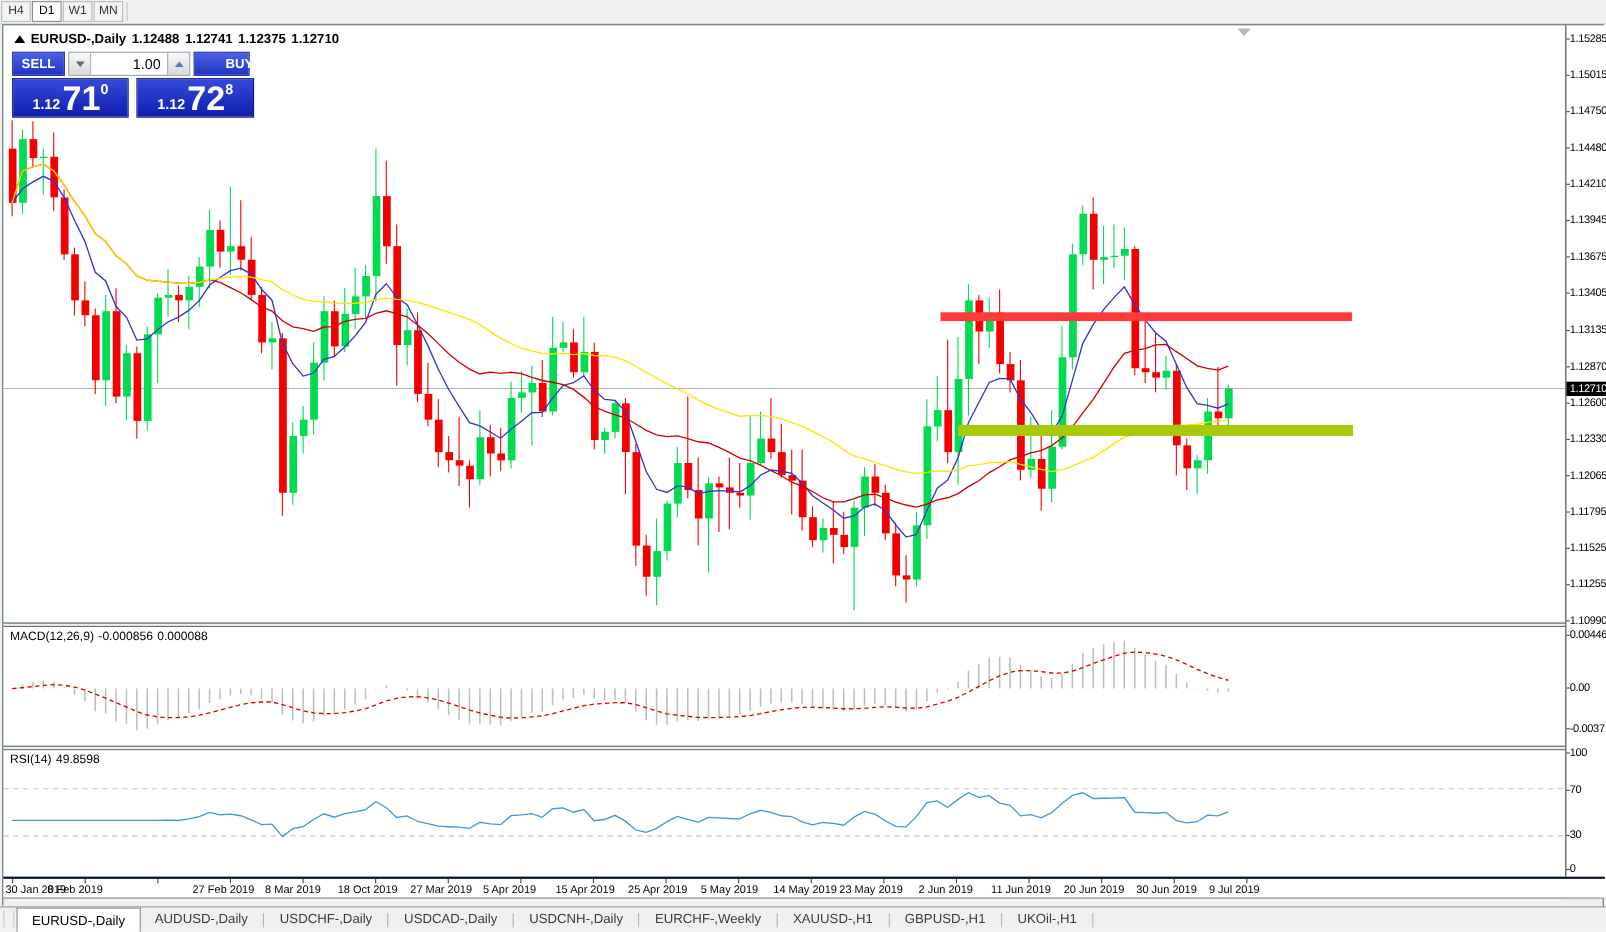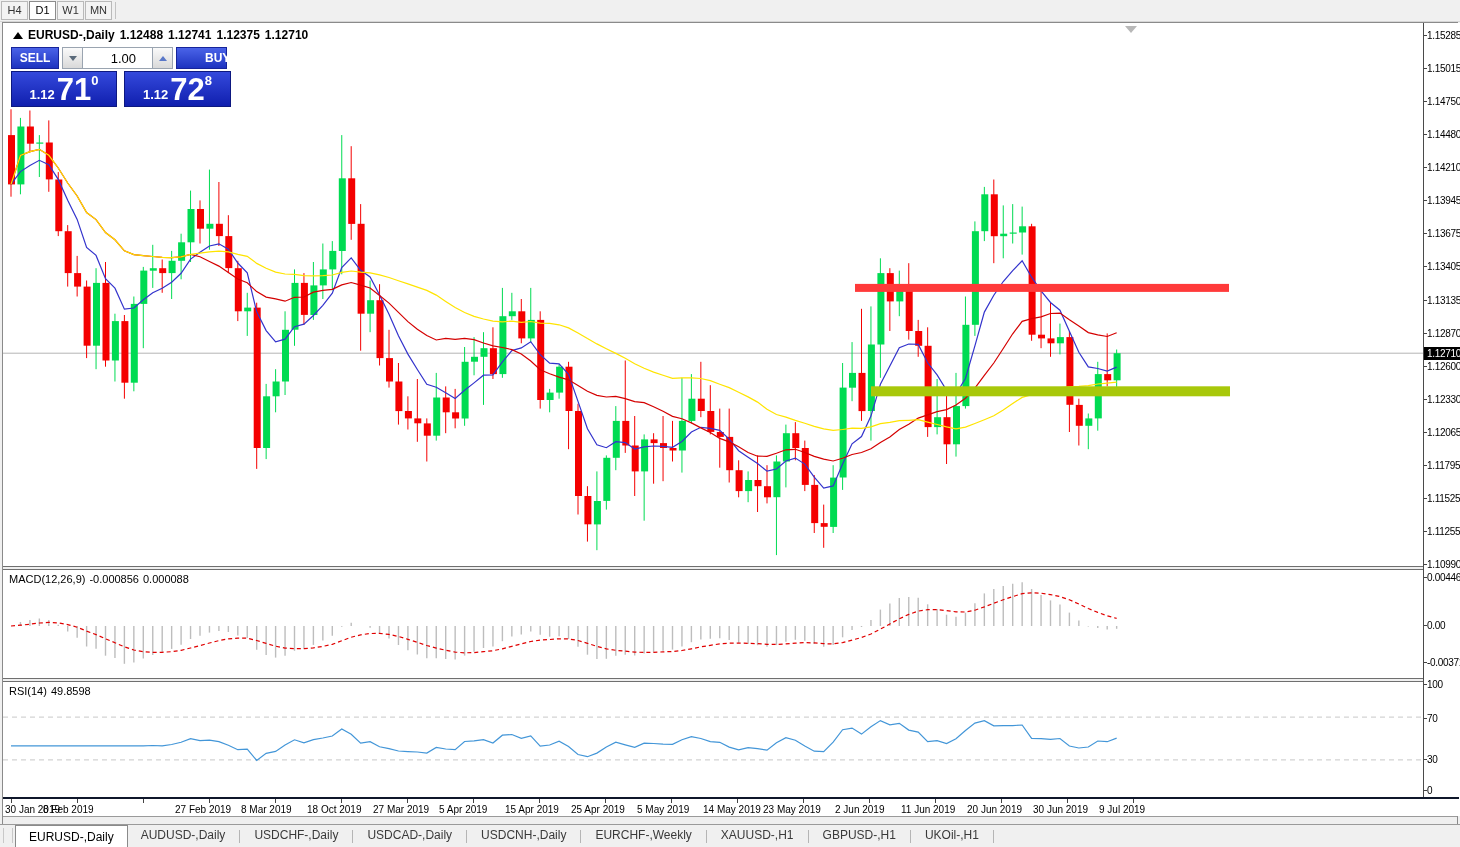--- a/index.html
+++ b/index.html
@@ -48,21 +48,21 @@
     background:linear-gradient(#4a63e8,#1d33c0);border:1px solid #16249a;cursor:pointer;
   }
   .sell-btn{width:48px;height:22px;line-height:20px;}
   .buy-btn{width:51px;height:22px;line-height:20px;margin-left:3px;padding-left:28px;}
   .spin{width:21px;height:22px;box-sizing:border-box;border:1px solid #9aa4b0;background:linear-gradient(#fafafa,#d9d9d9);display:flex;align-items:center;justify-content:center;cursor:pointer;}
   .spin-down{margin-left:3px;}
   .tri-dn{width:0;height:0;border-left:4px solid transparent;border-right:4px solid transparent;border-top:5px solid #5a6a7a;}
   .tri-up{width:0;height:0;border-left:4px solid transparent;border-right:4px solid transparent;border-bottom:5px solid #5a78c8;}
   .vol-input{
     width:69px;height:22px;box-sizing:border-box;border:1px solid #9aa4b0;border-left:none;border-right:none;
-    font-size:13px;text-align:right;padding-right:16px;font-family:"Liberation Sans","DejaVu Sans",sans-serif;outline:none;
+    font-size:13px;text-align:right;padding-right:6px;font-family:"Liberation Sans","DejaVu Sans",sans-serif;outline:none;
   }
   .tp-row2{margin-top:2px;display:flex;}
   .price-box{
     box-sizing:border-box;height:36px;color:#fff;display:flex;align-items:flex-end;justify-content:center;
     background:linear-gradient(#3449dc,#101fae);border:1px solid #0d1880;cursor:pointer;padding-bottom:2px;
   }
   .pb-sell{width:106px;} .pb-buy{width:107px;margin-left:7px;}
   .pb-prefix{font-size:13px;font-weight:bold;margin:0 2px 2px 0;}
   .pb-big{font-size:31px;font-weight:bold;line-height:29px;}
   .pb-sup{font-size:13px;font-weight:bold;align-self:flex-start;margin-top:1px;}

